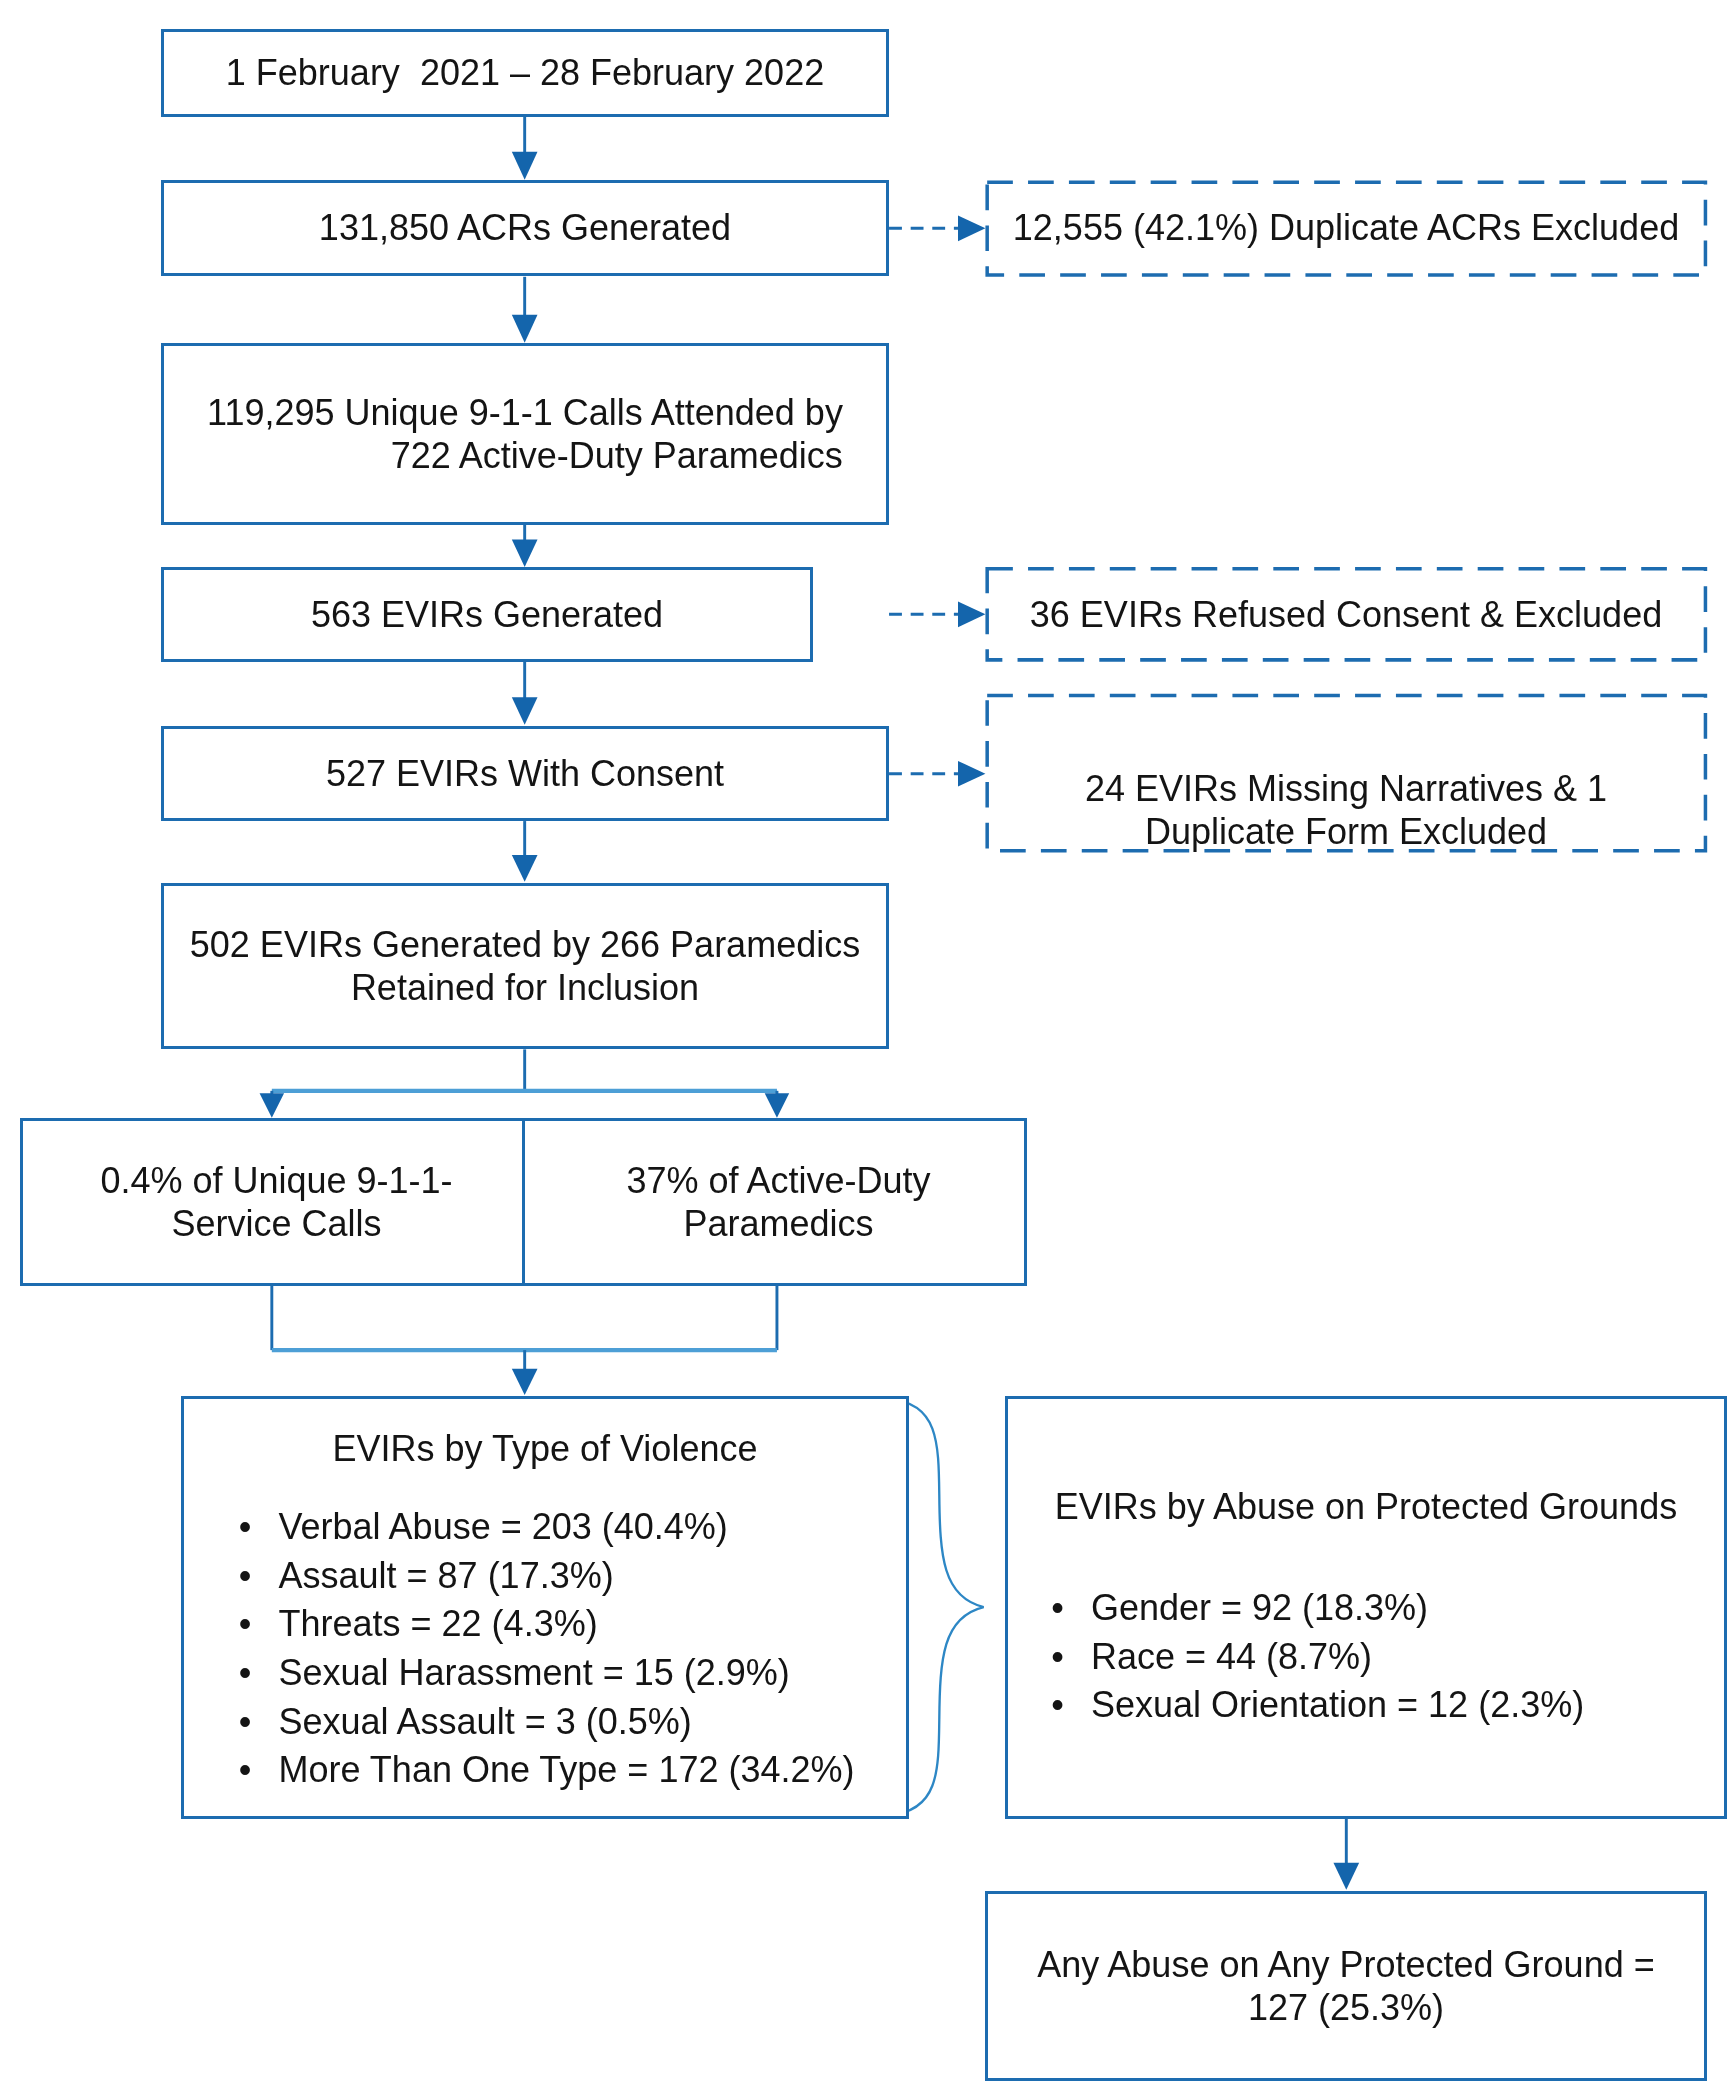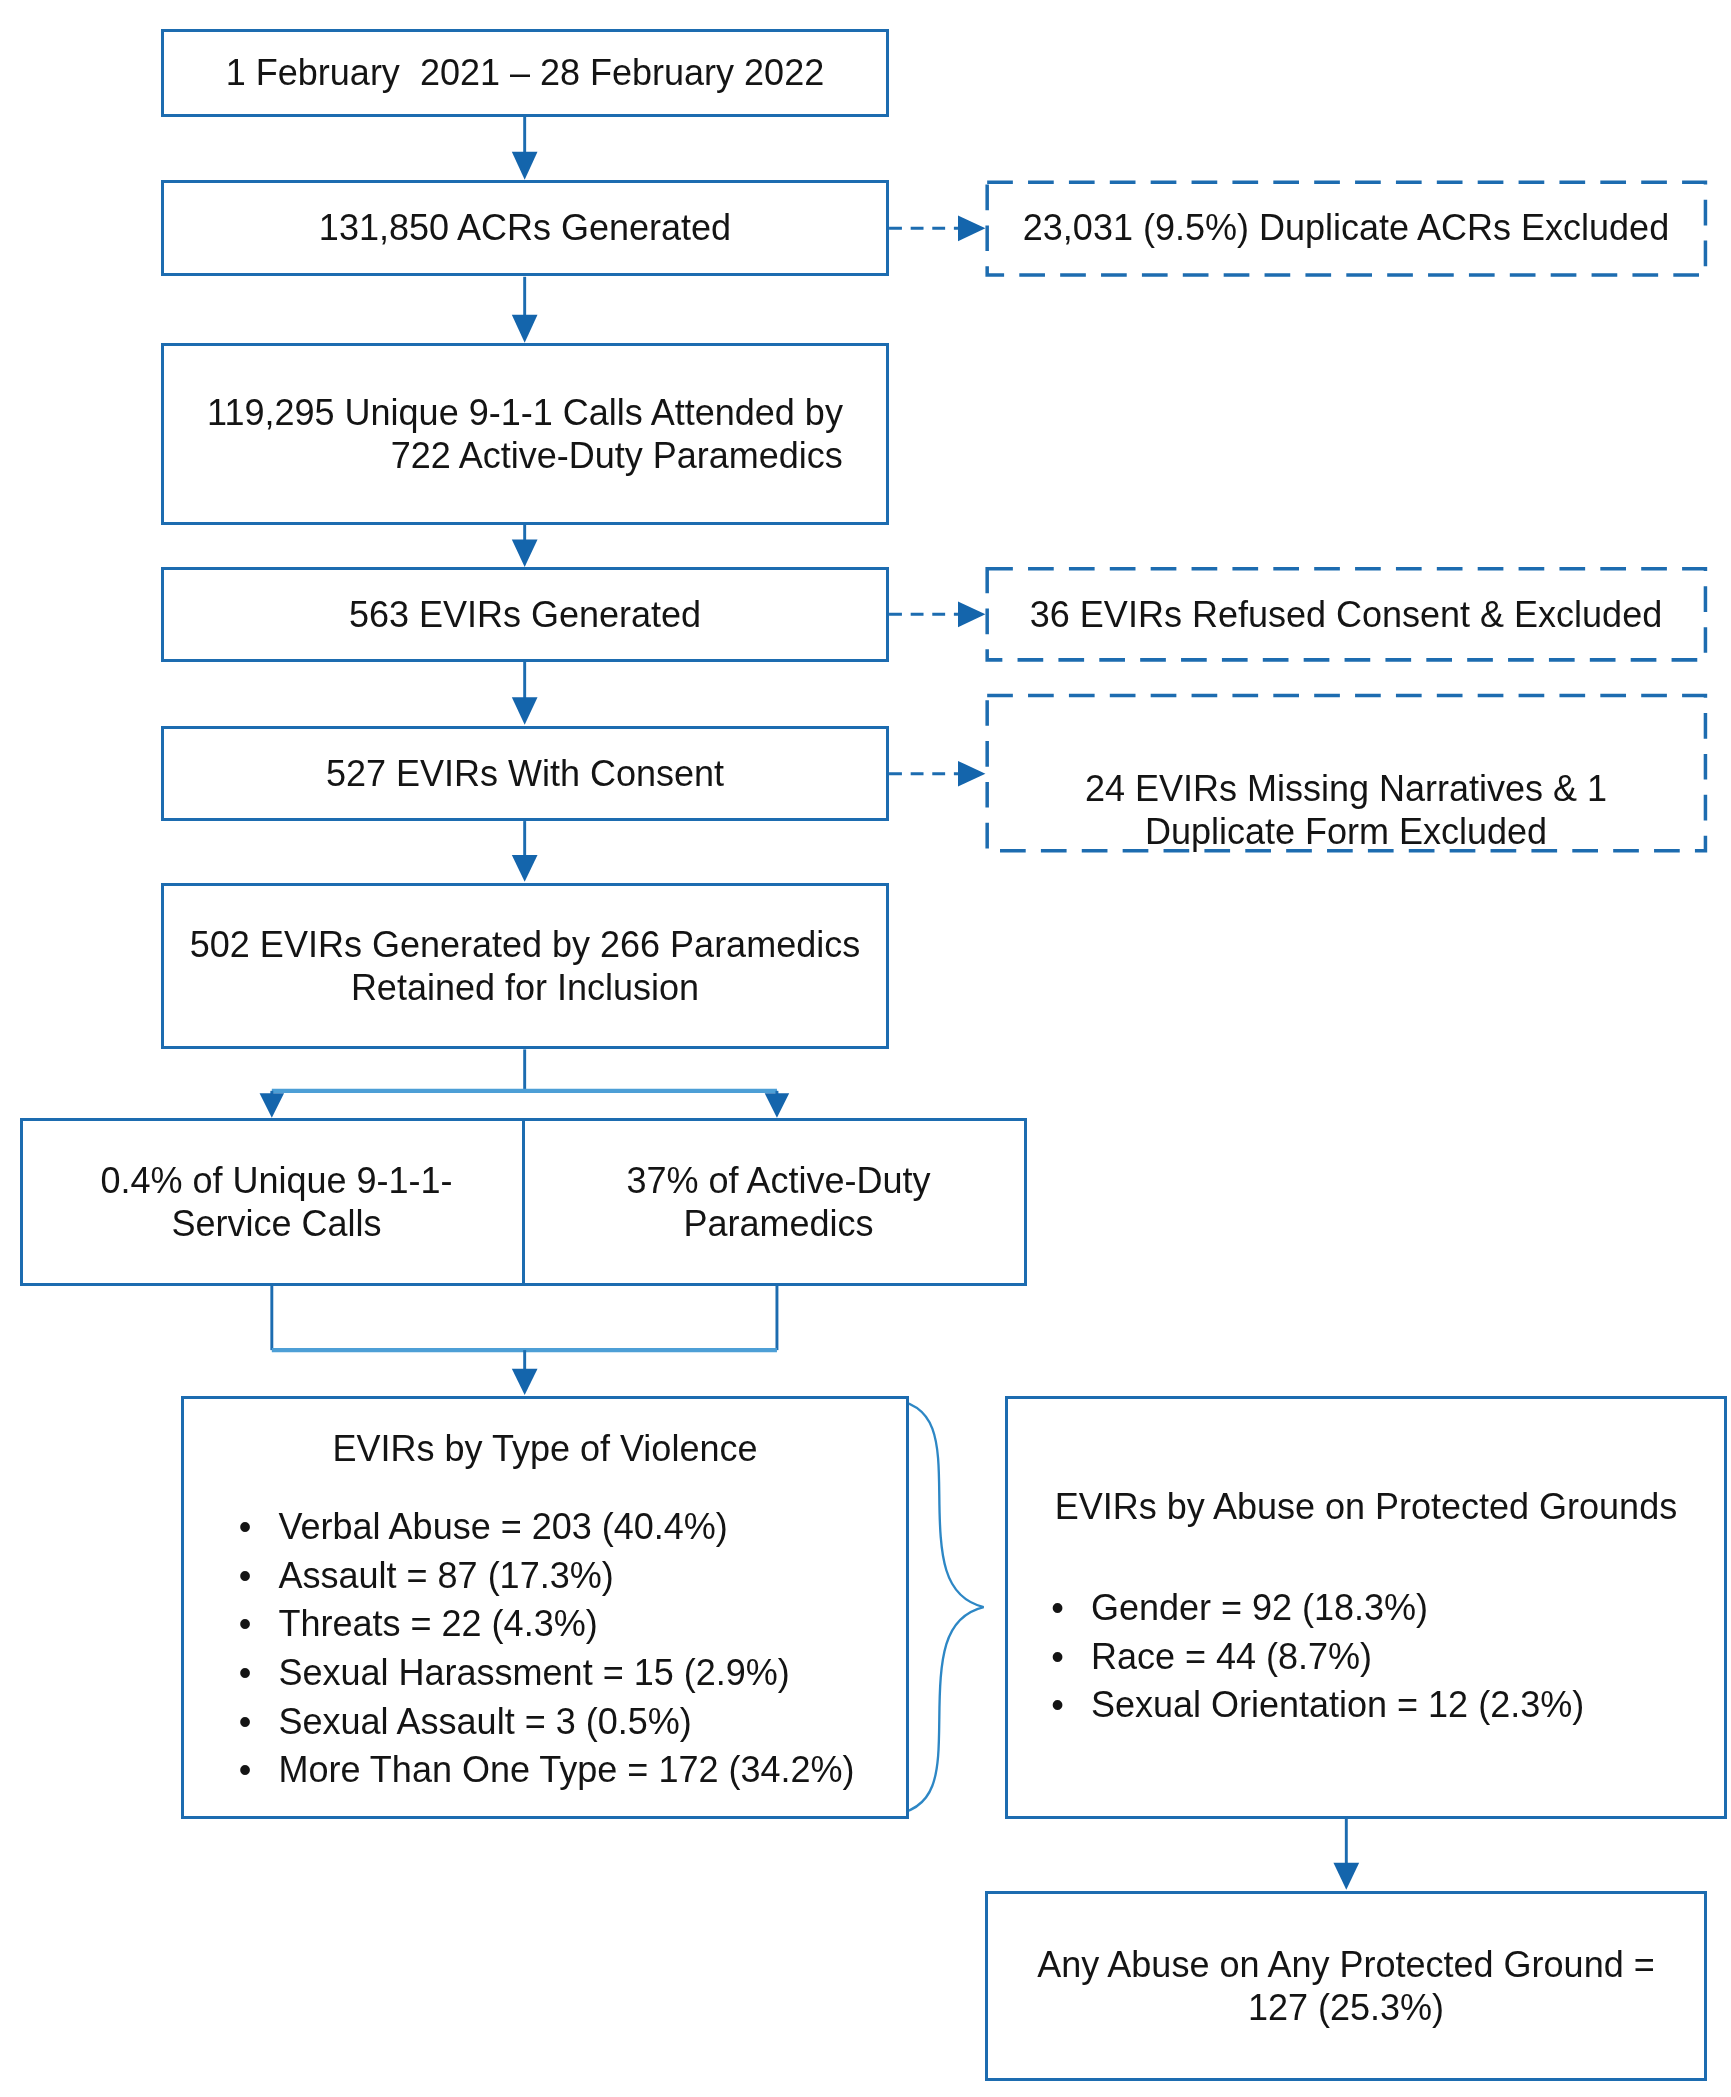--- a/index.html
+++ b/index.html
@@ -166,29 +166,29 @@
 
   <div class="box solid-box" style="left:161px; top:29px; width:728px; height:88px;">
     <div class="box-text">1 February  2021 – 28 February 2022</div>
   </div>
 
   <div class="box solid-box" style="left:161px; top:180px; width:728px; height:96px;">
     <div class="box-text">131,850 ACRs Generated</div>
   </div>
 
   <div class="box dashed-box" style="left:985px; top:180px; width:722px; height:96px;">
-    <div class="box-text">23,031 (9.5%) Duplicate ACRs Excluded</div>
+    <div class="box-text">12,555 (42.1%) Duplicate ACRs Excluded</div>
   </div>
 
   <div class="box solid-box" style="left:161px; top:343px; width:728px; height:182px;text-align:right;">
     <div class="box-text">119,295 Unique 9-1-1 Calls Attended by
 722 Active-Duty Paramedics</div>
   </div>
 
-  <div class="box solid-box" style="left:161px; top:567px; width:728px; height:95px;">
+  <div class="box solid-box" style="left:161px; top:567px; width:652px; height:95px;">
     <div class="box-text">563 EVIRs Generated</div>
   </div>
 
   <div class="box dashed-box" style="left:985px; top:567px; width:722px; height:95px;">
     <div class="box-text">36 EVIRs Refused Consent &amp; Excluded</div>
   </div>
 
   <div class="box solid-box" style="left:161px; top:726px; width:728px; height:95px;">
     <div class="box-text">527 EVIRs With Consent</div>
   </div>

